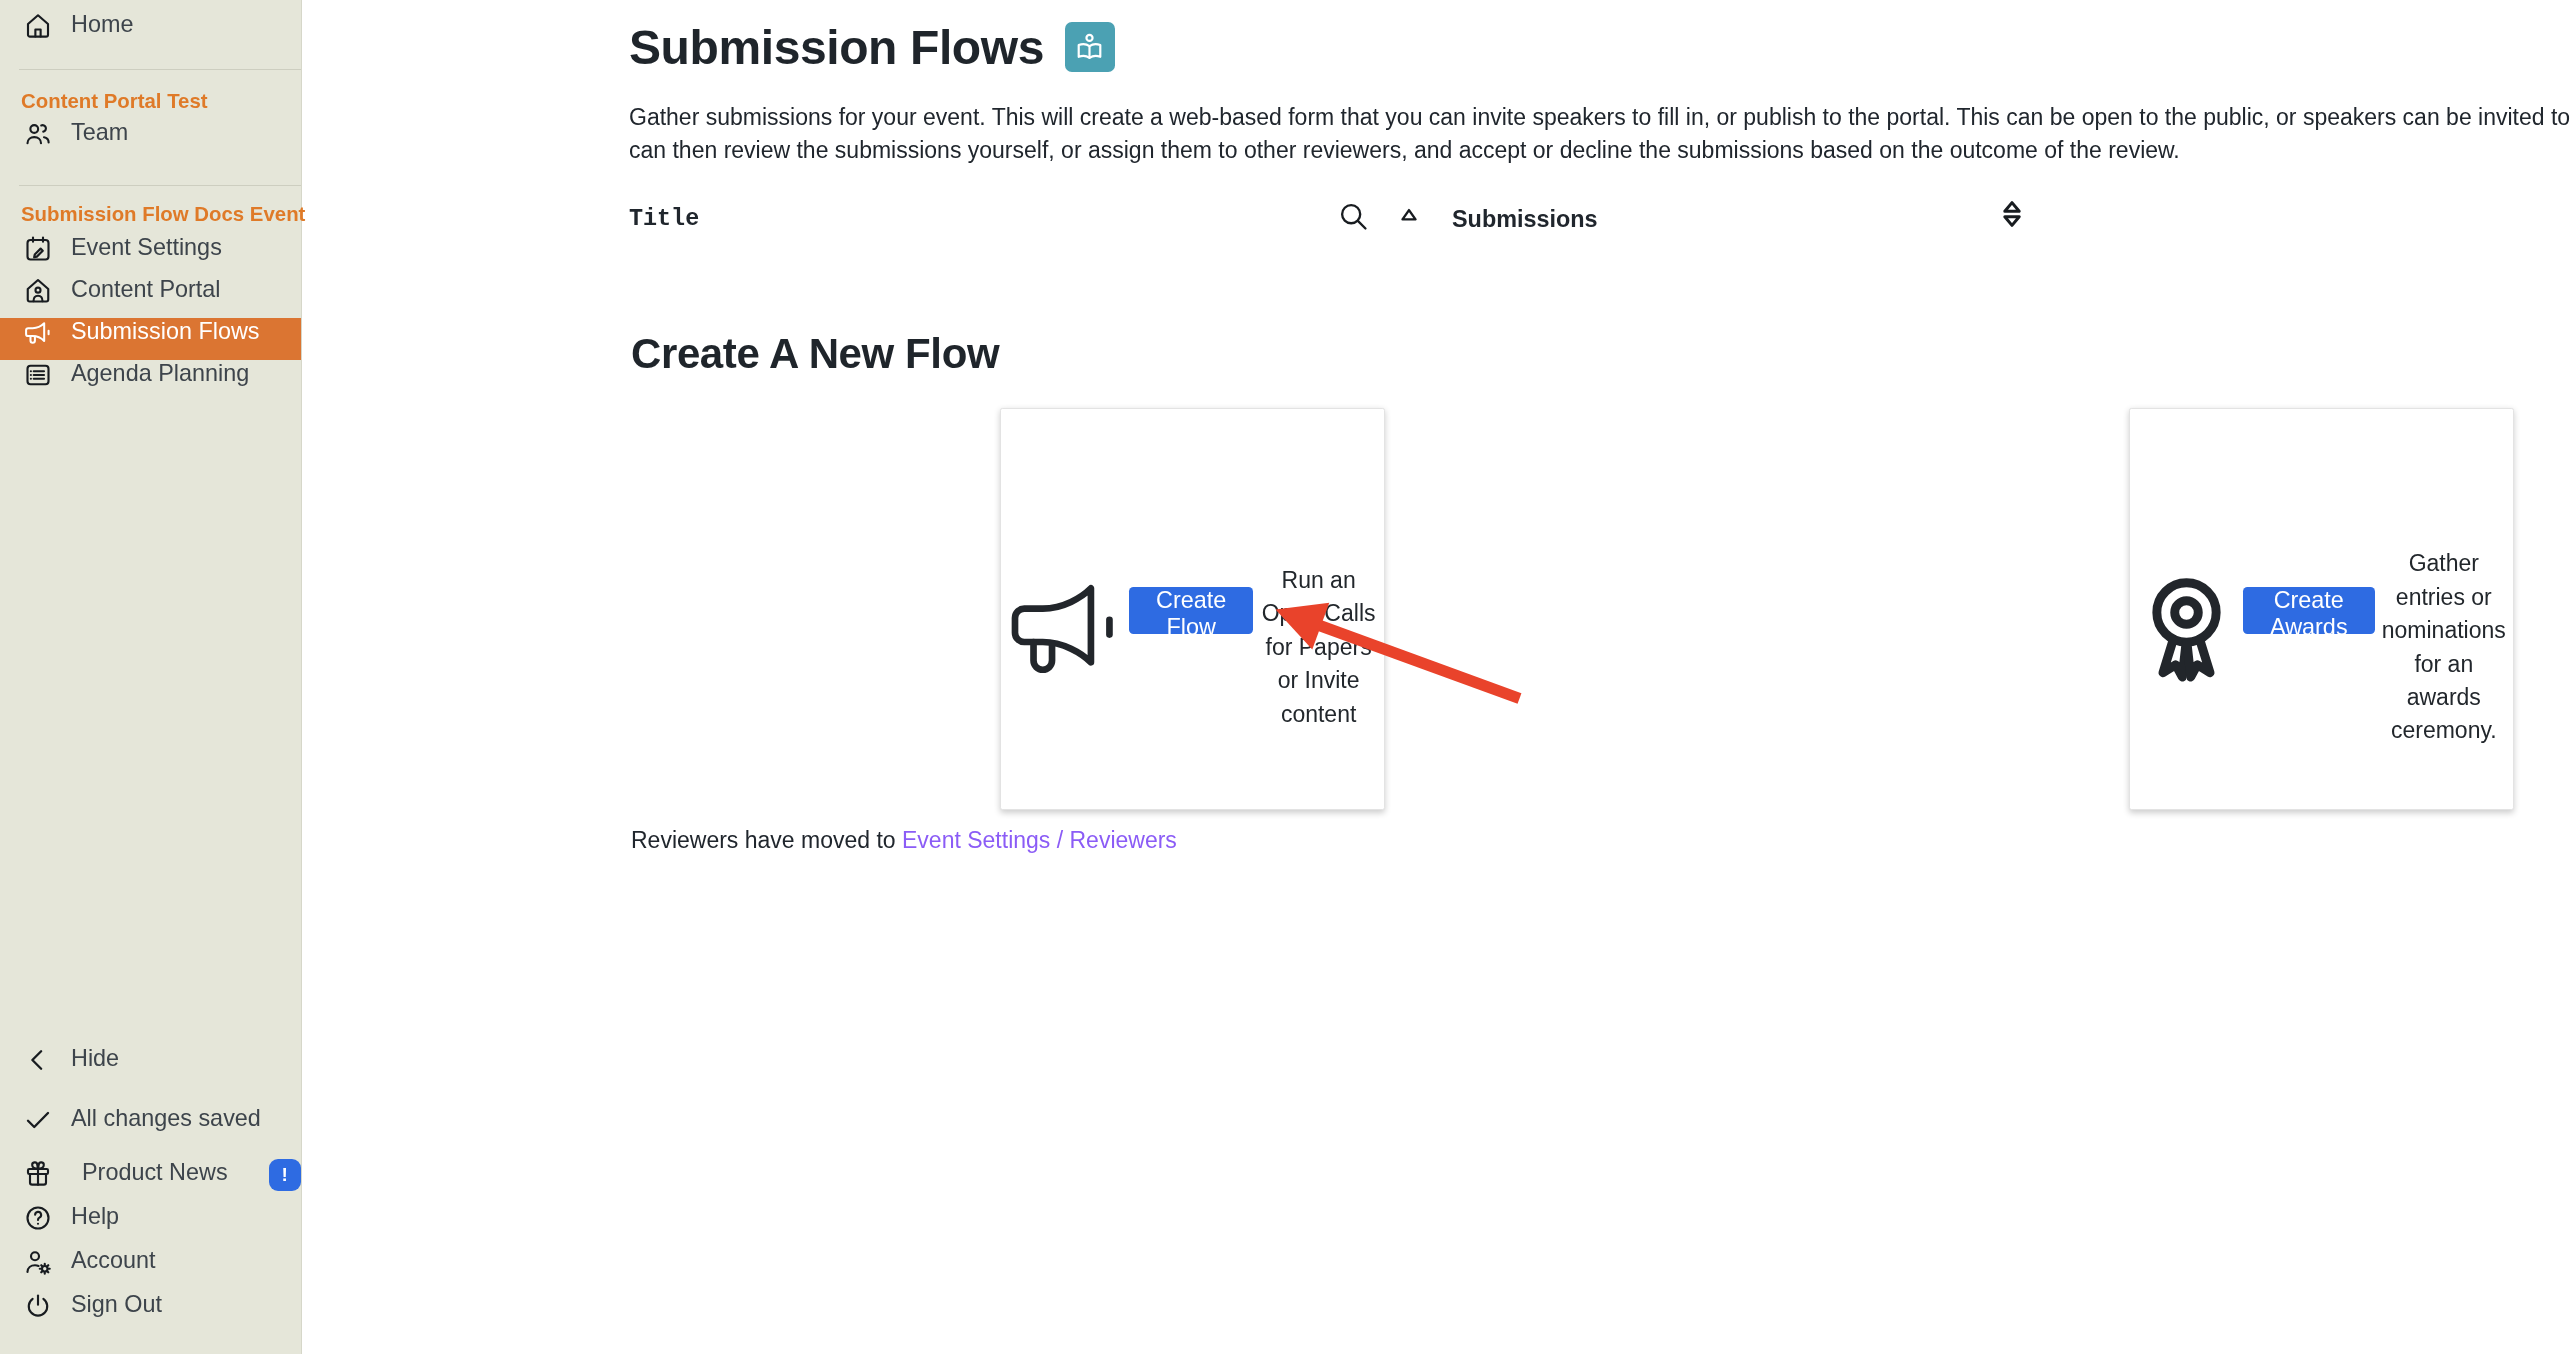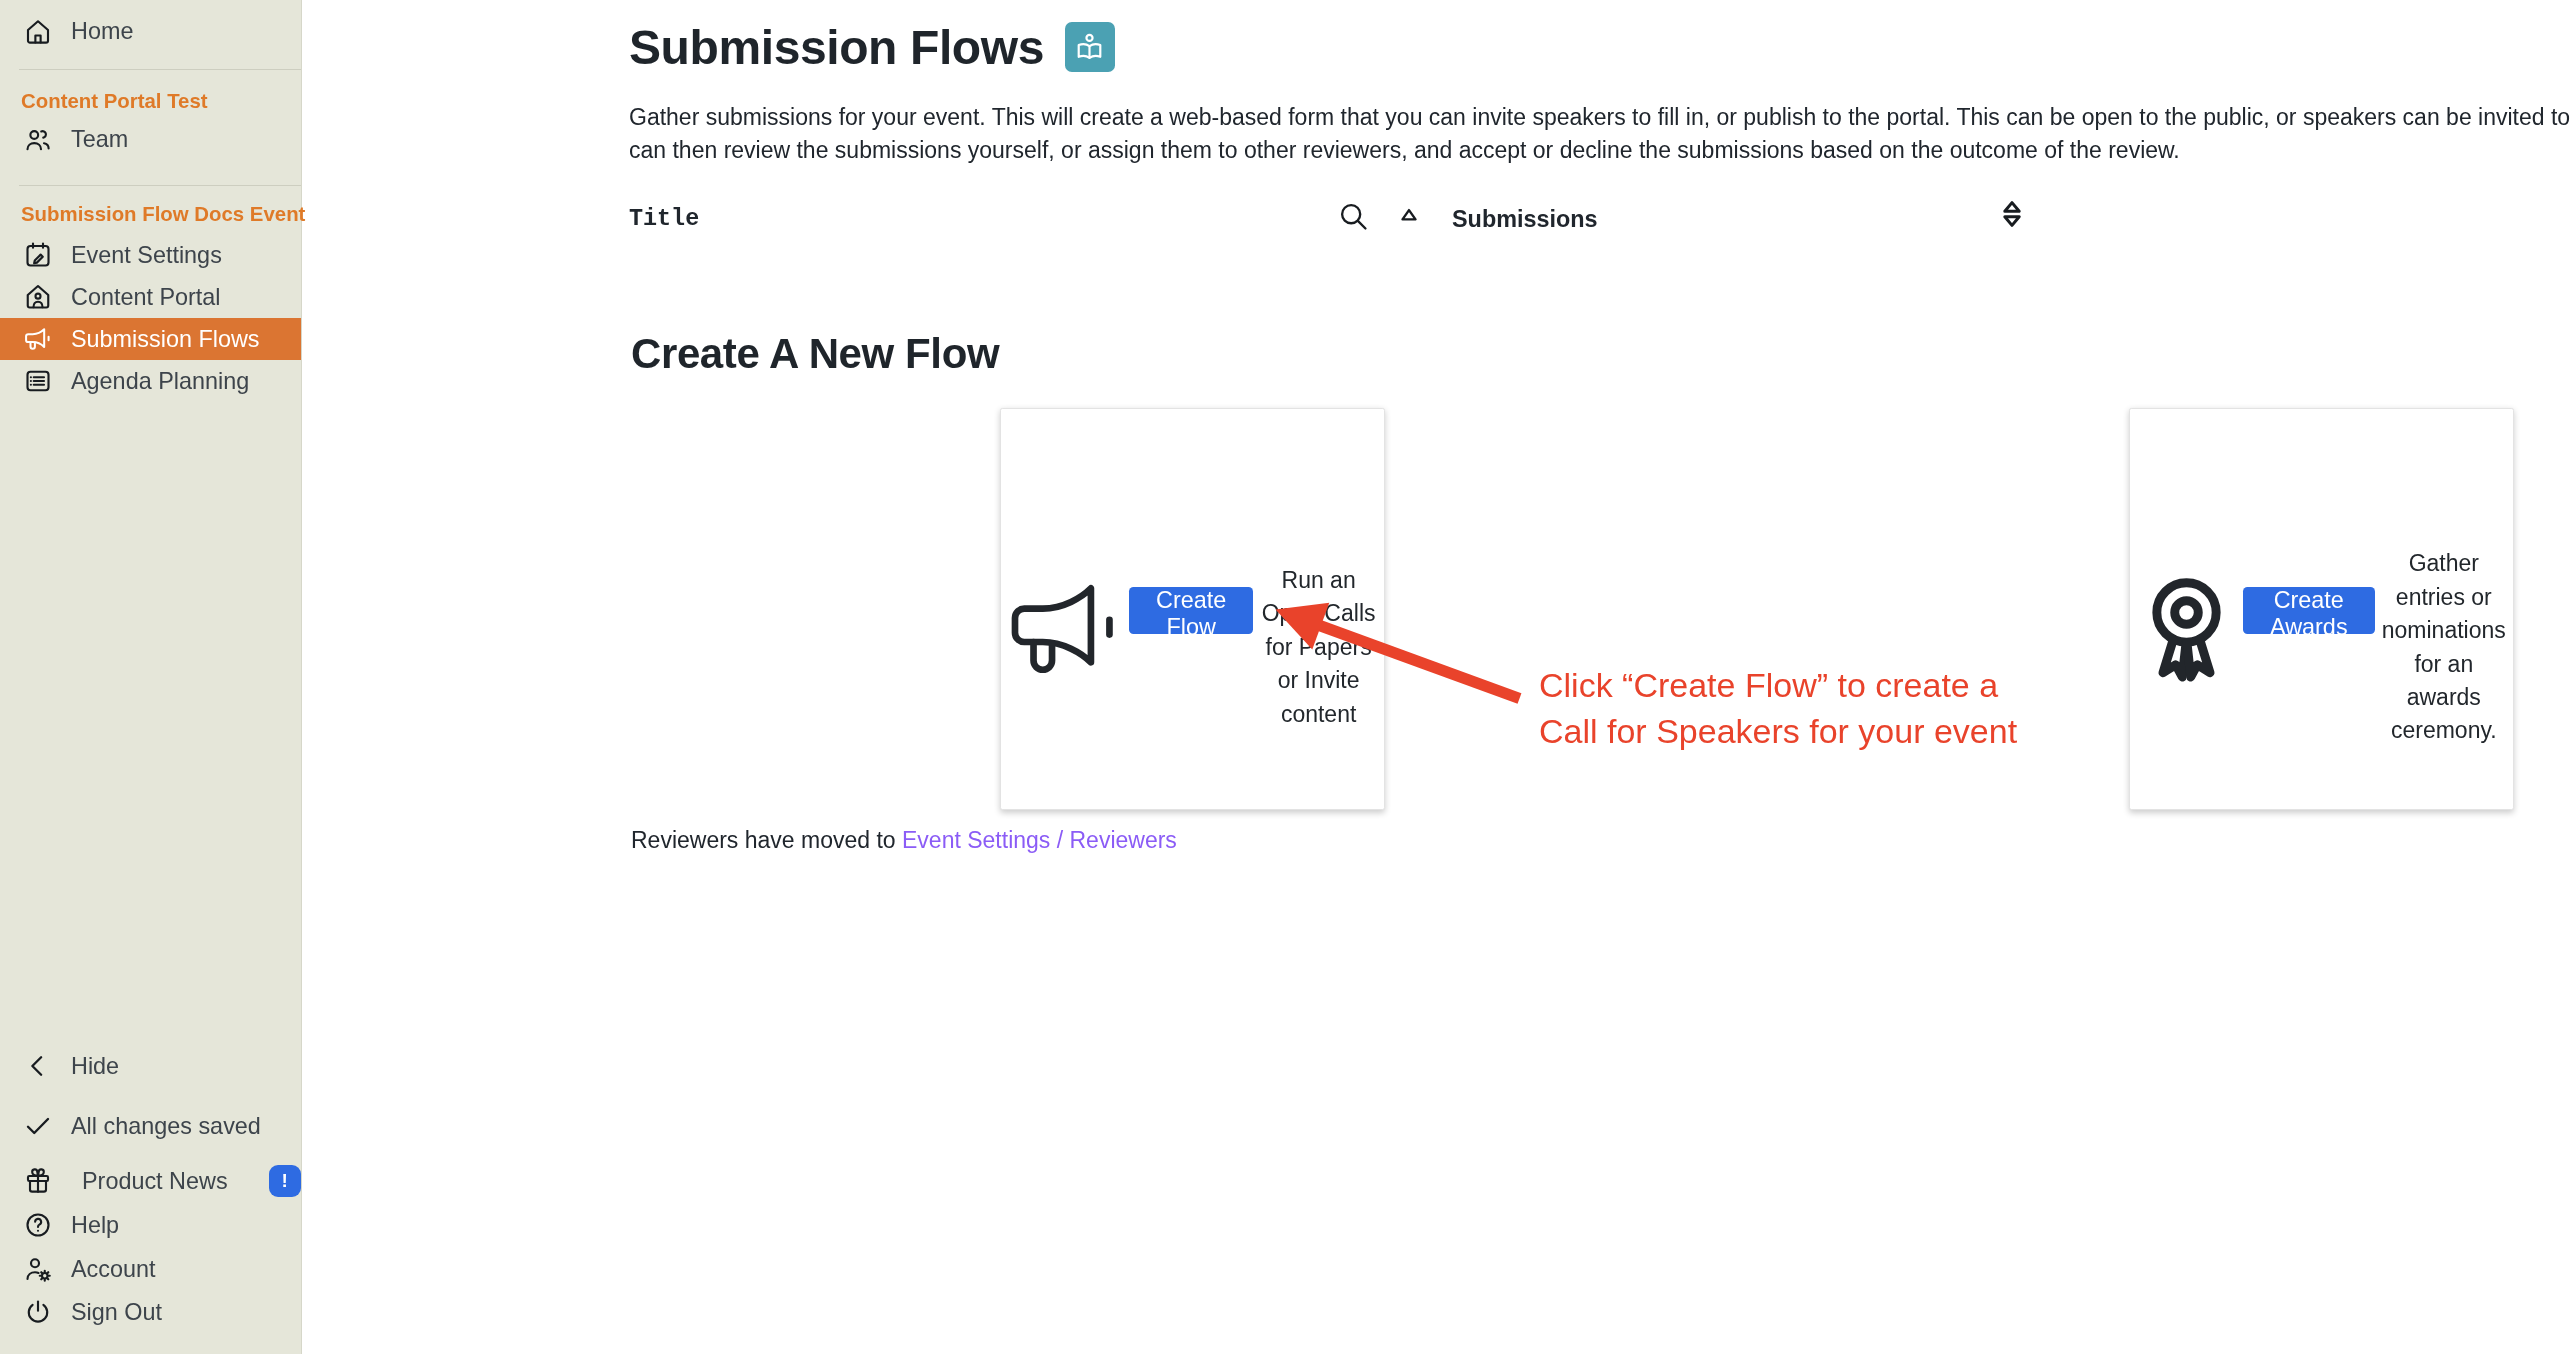--- a/index.html
+++ b/index.html
@@ -3,21 +3,21 @@
 <meta charset="utf-8">
 <style>
   * { margin:0; padding:0; box-sizing:border-box; }
   html,body { width:2576px; height:1355px; }
   body { font-family:"Liberation Sans", sans-serif; background:#ffffff; overflow:hidden; }
   .page { position:relative; width:2576px; height:1355px; background:#ffffff; }
 
   
   .sidebar { position:absolute; left:0; top:0; width:302px; height:1355px;
              background:#E5E6D9; border-right:0.8px solid #D6D7C9; }
-  .srow { display:flex; align-items:center; gap:18px; padding-left:23px; height:42px;
+  .srow { display:flex; align-items:flex-start; gap:18px; padding-left:23px; height:42px;
           font-size:23.4px; color:#3D444B; cursor:pointer; white-space:nowrap; }
   .srow .icn { width:30px; height:30px; flex:0 0 30px; color:#181C20; display:flex; align-items:center; justify-content:center; }
   .srow .icn svg { width:30px; height:30px; }
   .srow.active { background:#DB7532; color:#ffffff; }
   .srow.active .icn { color:#ffffff; }
   .sdiv { height:0.8px; background:#CDCEC0; margin-left:19px; }
   .ssection { padding-left:21px; font-size:20.4px; font-weight:600; color:#DF7A28; white-space:nowrap; }
   .sp { flex:0 0 auto; }
   .sfooter { position:absolute; left:0; right:0; bottom:16px; }
   .badge { display:inline-flex; align-items:center; justify-content:center;
@@ -272,24 +272,20 @@
           <path d="M9.2 14.3 L7 21.4 L9.7 19.7 L11.1 22.3 L11.9 15.1"></path>
           <path d="M14.8 14.3 L17 21.4 L14.3 19.7 L12.9 22.3 L12.1 15.1"></path>
         </svg>
       </div>
       <button class="cbtn">Create Awards Flow</button>
       <div class="cdesc">Gather entries or nominations for an awards ceremony.</div>
     </div>
 
     <p class="note"><span>Reviewers have moved to </span><a href="#">Event Settings / Reviewers</a></p>
 
-    <div class="annotation">
-      <div>Click “Create Flow” to create a</div>
-      <div>Call for Speakers for your event</div>
-    </div>
 
     <svg class="arrow" viewBox="0 0 380 170">
       <line x1="356" y1="152" x2="90" y2="55" stroke="#E9432B" stroke-width="15"></line>
       <polygon points="32,34 103.4,24.9 80.8,86.9" fill="#E9432B"></polygon>
     </svg>
 
   </main>
 </div>
 
 

